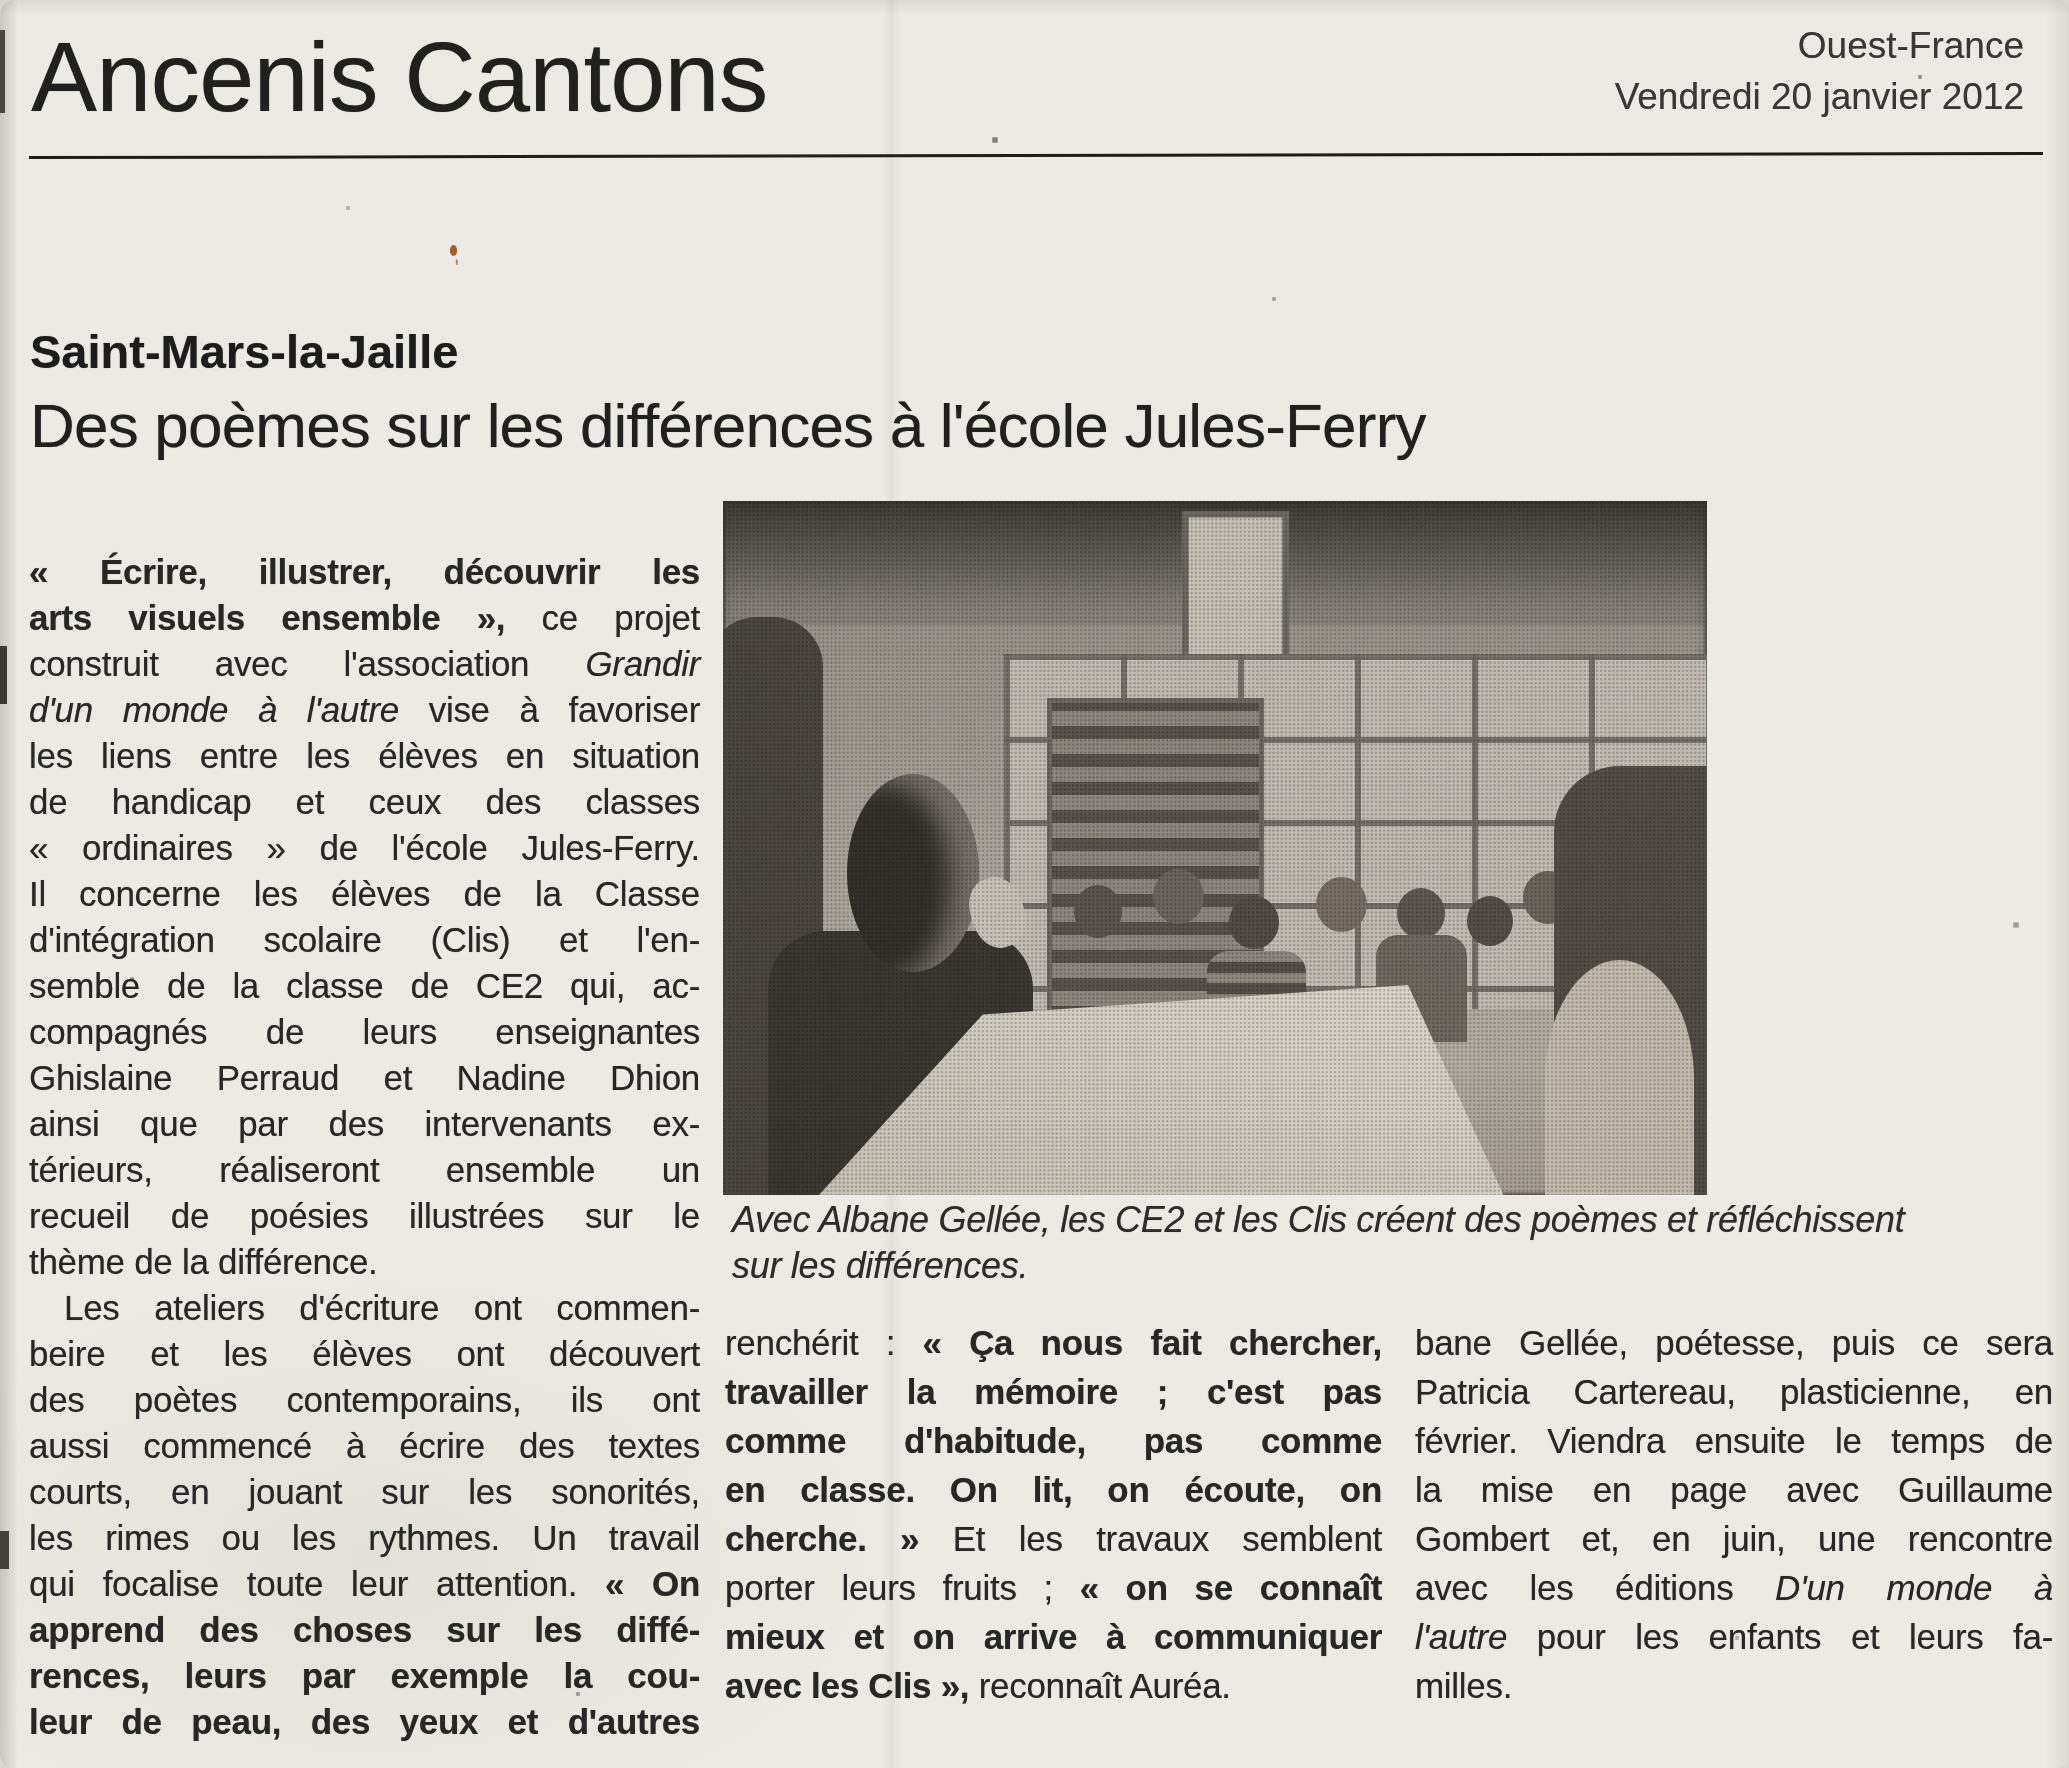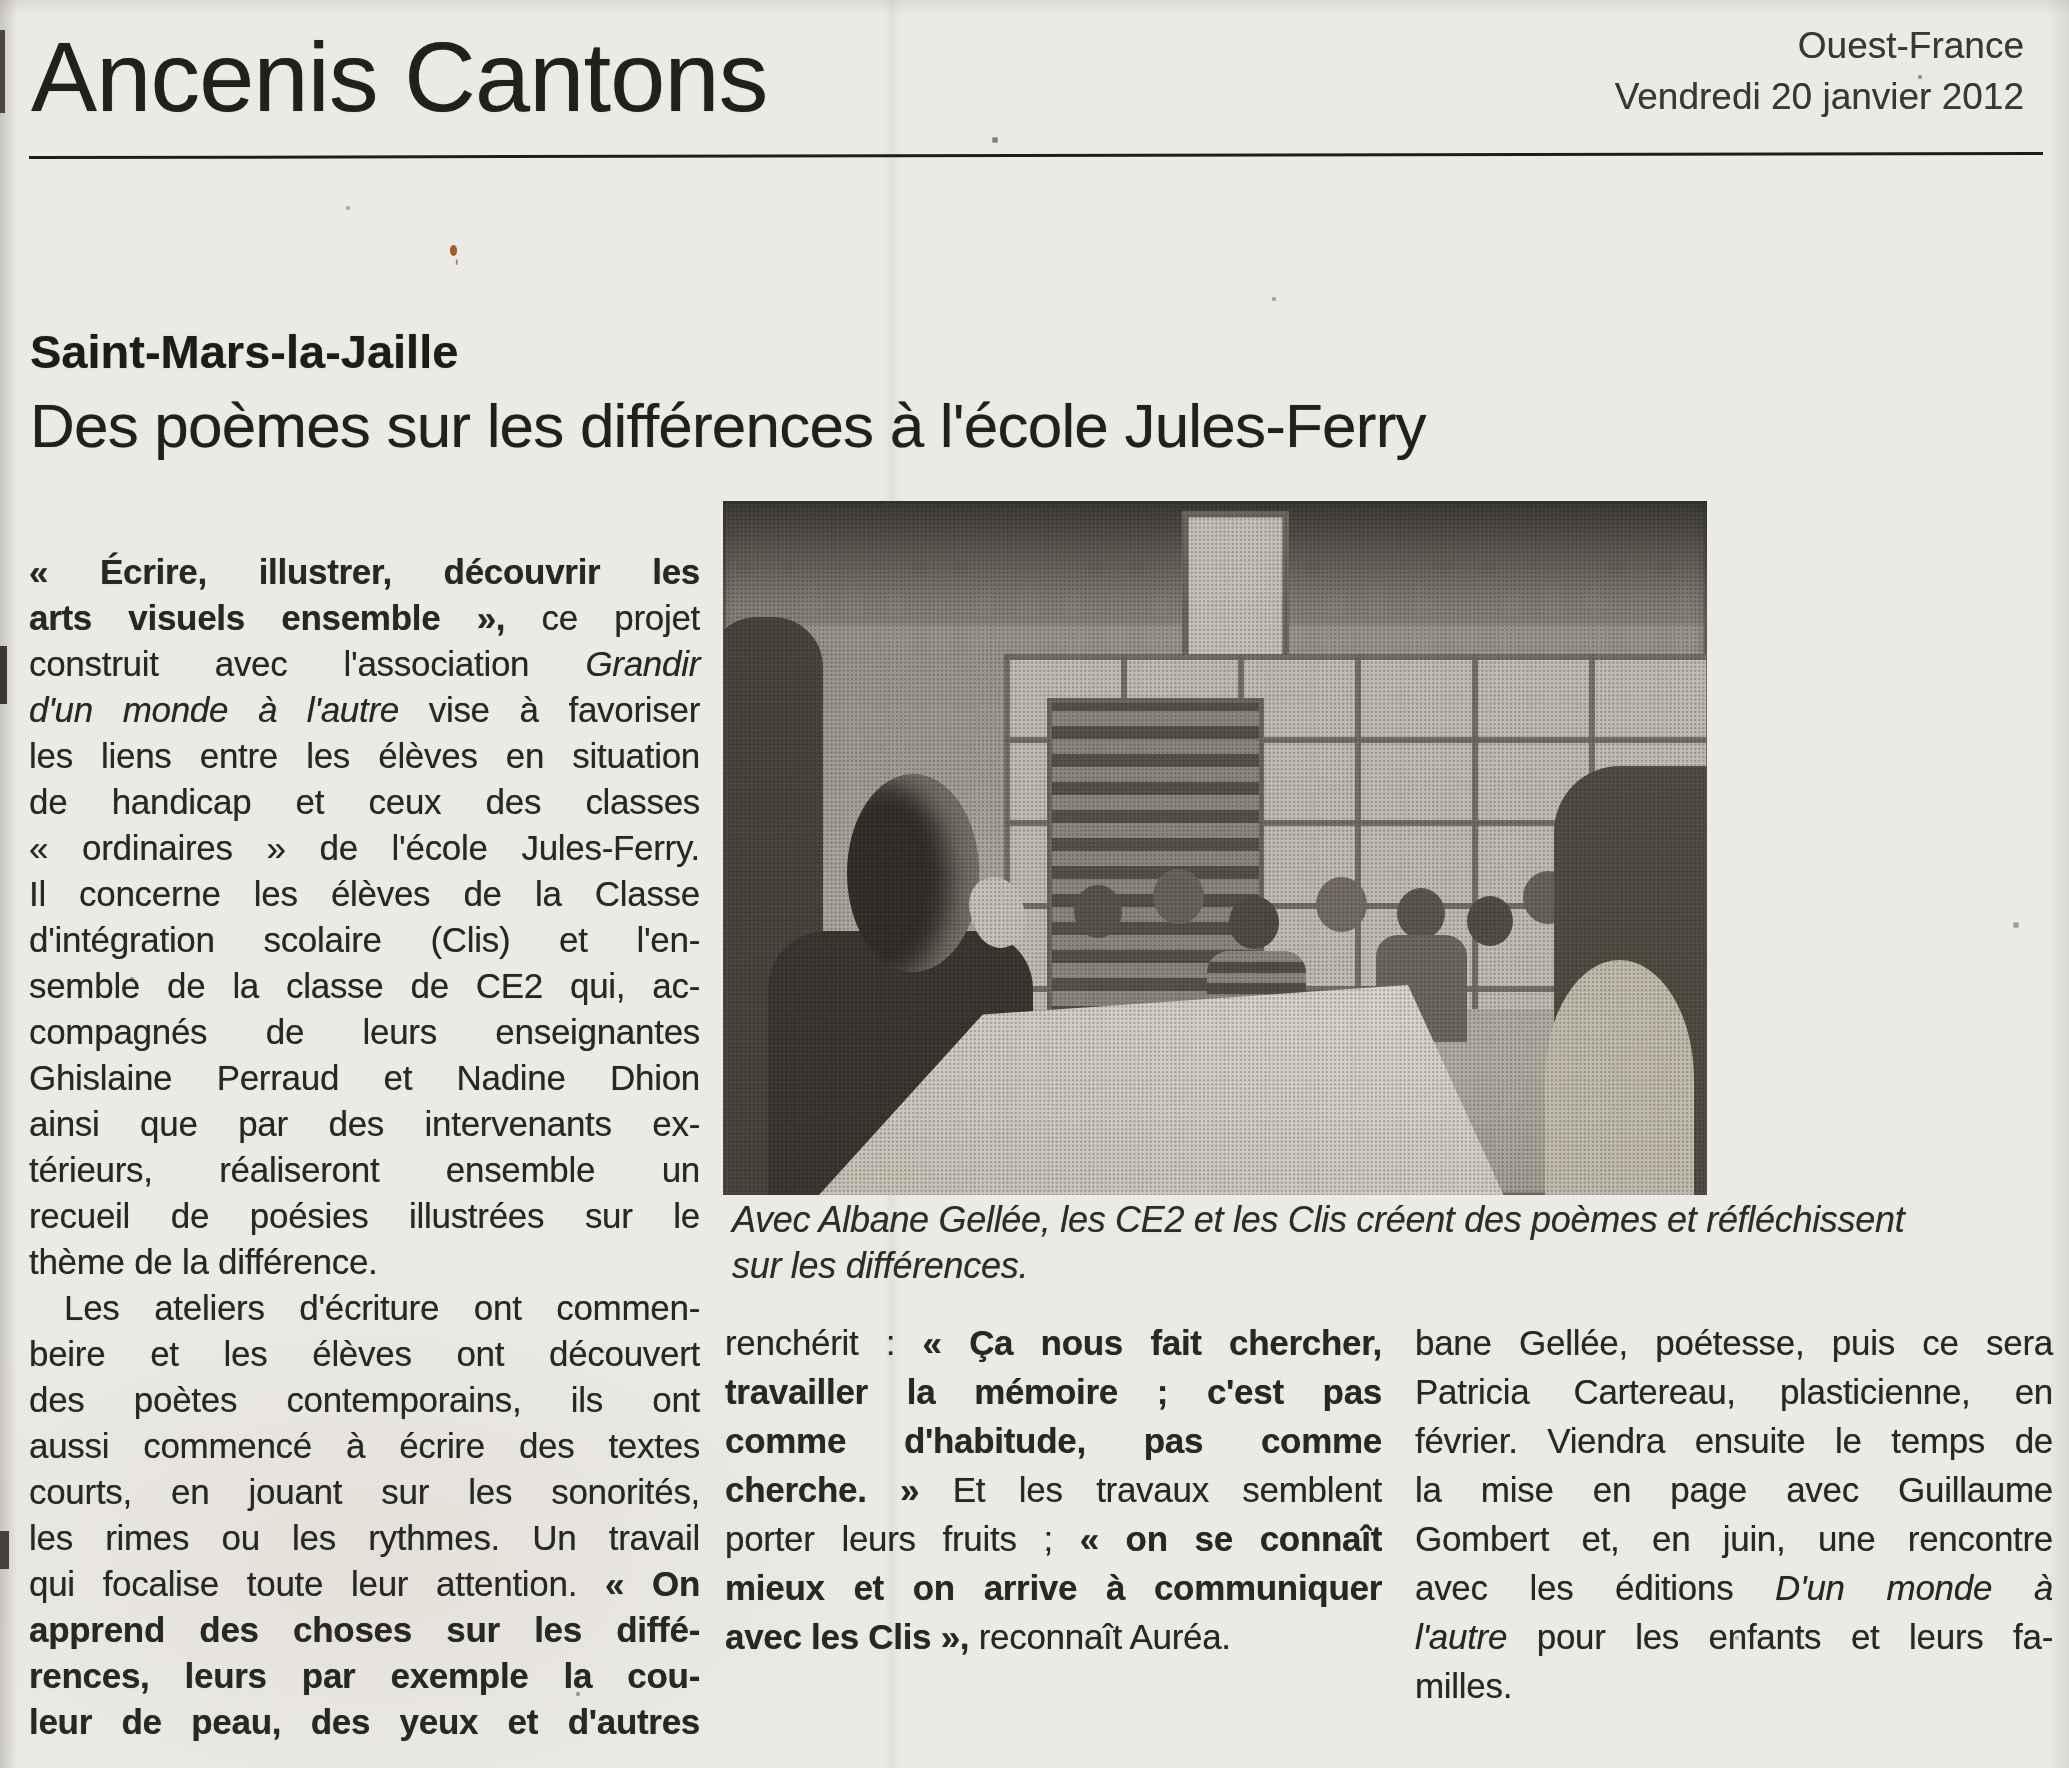--- a/index.html
+++ b/index.html
@@ -7,20 +7,21 @@
     position:relative; width:2070px; height:1769px; overflow:hidden;
     background:
       linear-gradient(90deg, rgba(60,55,50,.20), rgba(0,0,0,0) 18px),
       linear-gradient(180deg, rgba(80,75,70,.10), rgba(0,0,0,0) 15px),
       linear-gradient(90deg, rgba(0,0,0,0) 884px, rgba(90,85,80,.07) 891px, rgba(0,0,0,0) 901px),
       linear-gradient(270deg, rgba(70,65,60,.10), rgba(0,0,0,0) 25px),
       radial-gradient(ellipse 744px 413px at 18% 88%, rgba(120,110,100,.08), rgba(0,0,0,0) 70%),
       #eceae4;
     font-family:"Liberation Sans", sans-serif;
     color:#242424;
+    border-radius:15px;
   }
   
   .masthead{
     position:absolute; left:31px; top:20px; font-size:99px; letter-spacing:-0.8px;
     color:#20211f; white-space:nowrap; text-shadow:0 0 0.8px rgba(30,30,30,.55);
   }
   .dateblock{
     position:absolute; right:46px; top:20px; text-align:right;
     font-size:37px; line-height:51px; color:#383838; text-shadow:0 0 0.5px rgba(40,40,40,.5);
   }
@@ -178,20 +179,21 @@
       <div class="line"><span class="n">les rimes ou les rythmes. Un travail</span></div>
       <div class="line"><span class="n">qui focalise toute leur attention. </span><span class="b">« On</span></div>
       <div class="line"><span class="b">apprend des choses sur les diffé-</span></div>
       <div class="line"><span class="b">rences, leurs par exemple la cou-</span></div>
       <div class="line"><span class="b">leur de peau, des yeux et d'autres</span></div>
     </div>
   <div id="col2" class="col low">
       <div class="line"><span class="n">renchérit : </span><span class="b">« Ça nous fait chercher,</span></div>
       <div class="line"><span class="b">travailler la mémoire ; c'est pas</span></div>
       <div class="line"><span class="b">comme d'habitude, pas comme</span></div>
+      <div class="line"><span class="b">en classe. On lit, on écoute, on</span></div>
       <div class="line"><span class="b">cherche. »</span><span class="n"> Et les travaux semblent</span></div>
       <div class="line"><span class="n">porter leurs fruits ; </span><span class="b">« on se connaît</span></div>
       <div class="line"><span class="b">mieux et on arrive à communiquer</span></div>
       <div class="line end"><span class="b">avec les Clis »,</span><span class="n"> reconnaît Auréa.</span></div>
     </div>
   <div id="col3" class="col low">
       <div class="line"><span class="n">bane Gellée, poétesse, puis ce sera</span></div>
       <div class="line"><span class="n">Patricia Cartereau, plasticienne, en</span></div>
       <div class="line"><span class="n">février. Viendra ensuite le temps de</span></div>
       <div class="line"><span class="n">la mise en page avec Guillaume</span></div>

